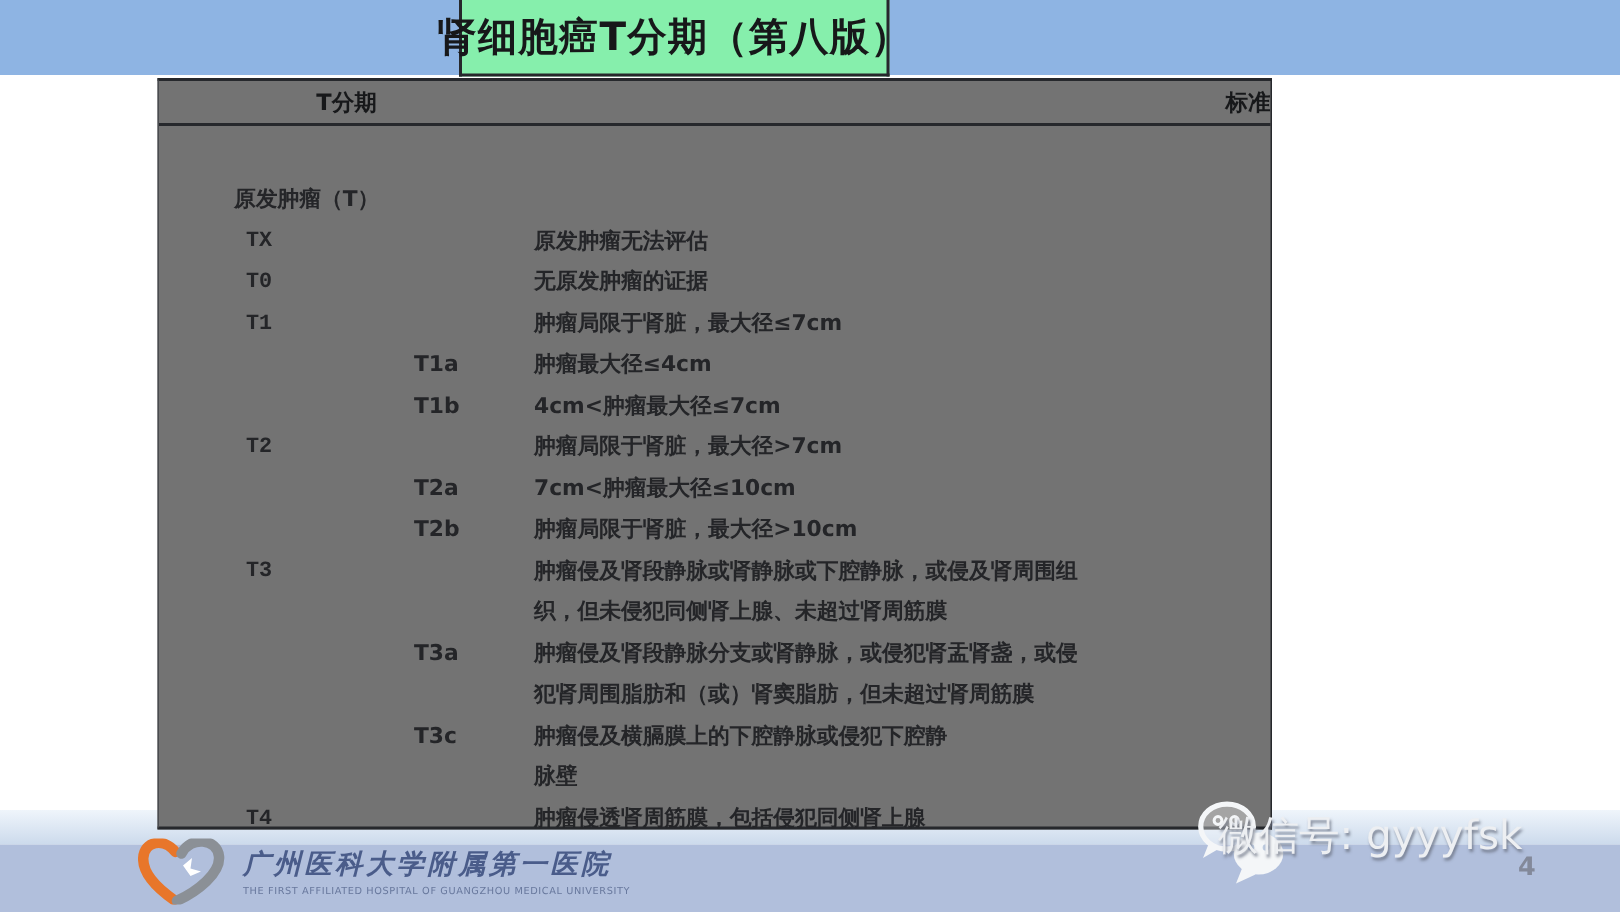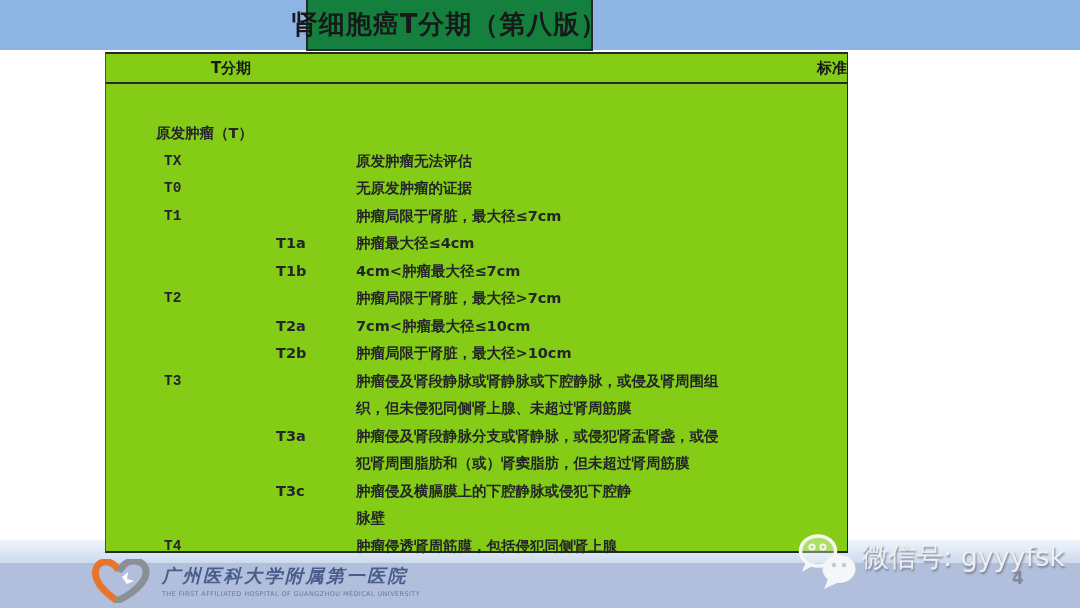--- a/index.html
+++ b/index.html
@@ -13,21 +13,21 @@
 
   
   .band-top {
     position:absolute; left:0; top:0; width:1080px; height:50px;
     background:#8eb4e3; z-index:1;
   }
 
   
   .title-box {
     position:absolute; left:306px; top:0; width:287px; height:51px;
-    background:#15803d;
+    background:#86efac;
     border:2px solid #26282c; border-top:none;
     display:flex; align-items:center; justify-content:center;
     z-index:3;
   }
   .title-box .title-text {
     font-size:26px; font-weight:600; color:#17181a; letter-spacing:1px;
     white-space:nowrap;
   }
 
   
@@ -36,21 +36,21 @@
     background:linear-gradient(#eff5fb,#ccdaec); z-index:1;
   }
   .band-footer {
     position:absolute; left:0; top:563px; width:1080px; height:45px;
     background:#b1bfdc; z-index:1;
   }
 
   
   .table-box {
     position:absolute; left:105px; top:52px; width:743px; height:501px;
-    background:#84cc16;
+    background:#737373;
     border-top:2px solid #26282c;
     border-bottom:2px solid #26282c;
     border-left:1px solid #4a4c50;
     border-right:1px solid #26282c;
     z-index:2;
   }
   .thead {
     display:flex; height:30px; align-items:center;
     border-bottom:2px solid #26282c;
   }
@@ -82,21 +82,21 @@
     color:#4a5c8a; letter-spacing:2.5px; white-space:nowrap;
   }
   .hospital-en {
     margin-top:2px; font-size:6.5px; color:#68789d;
     letter-spacing:0.4px; white-space:nowrap;
   }
 
   
   .wechat-icon { position:absolute; left:797px; top:534px; z-index:4; }
   .wechat-label {
-    position:absolute; left:862px; top:539px; z-index:4;
+    position:absolute; left:812px; top:539px; z-index:4;
     font-size:27px; color:#edeff2; white-space:nowrap;
     text-shadow:1px 2px 2px rgba(110,118,134,0.85);
   }
   .page-number {
     position:absolute; left:998px; top:568px; width:40px; text-align:center;
     z-index:4; font-size:17px; font-weight:600; color:#83899a;
   }
 </style>
 </head>
 <body>

